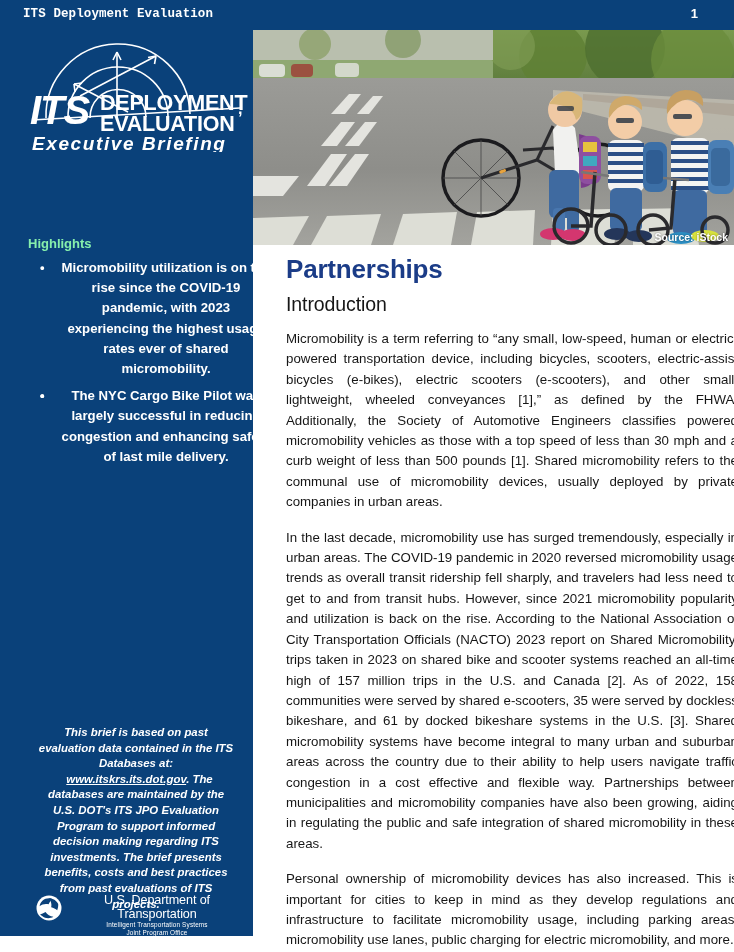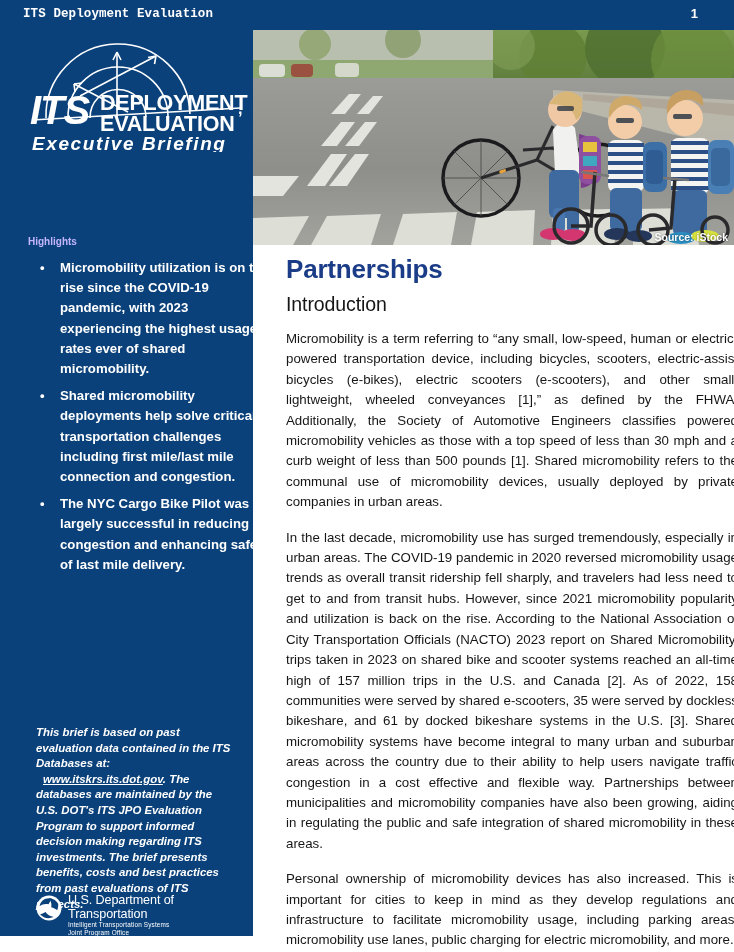--- a/index.html
+++ b/index.html
@@ -45,37 +45,38 @@
     color: #ffffff;
   }
 
   
   .sidebar {
     position: absolute;
     left: 0; top: 0;
     width: 253px; height: 936px;
     background: #0a417a;
     z-index: 4;
+    text-align: center;
   }
 
   
   .logo-wrap {
     position: absolute;
     left: 16px; top: 40px;
     width: 236px; height: 112px;
   }
   .logo-svg { display:block; }
 
   
   .highlights-head {
     position: absolute;
     left: 28px; top: 236px;
-    font-size: 10px;
-    font-weight: bold;
-    color: #c4b5fd;
+    font-size: 13px;
+    font-weight: bold;
+    color: #86efac;
   }
   .highlights-list {
     position: absolute;
     left: 34px; top: 258px;
     width: 214px;
     margin: 0;
     padding: 0 0 0 24px;
     list-style: none;
   }
   .highlights-list li {
@@ -228,21 +229,20 @@
     </div>
 
     <div class="highlights-head">Highlights</div>
     <ul class="highlights-list">
       <li>
         <span class="bullet">•</span>
         <span>Micromobility utilization is on the rise since the COVID-19 pandemic, with 2023 experiencing the highest usage rates ever of shared micromobility.</span>
       </li>
       <li>
         <span class="bullet">•</span>
-        <span>Shared micromobility deployments help solve critical transportation challenges including first mile/last mile connection and congestion.</span>
       </li>
       <li>
         <span class="bullet">•</span>
         <span>The NYC Cargo Bike Pilot was largely successful in reducing congestion and enhancing safety of last mile delivery.</span>
       </li>
     </ul>
 
     <div class="brief-note">
       <span>This brief is based on past evaluation data contained in the ITS Databases at: </span><span class="link">www.itskrs.its.dot.gov</span><span>. The databases are maintained by the U.S. DOT's ITS JPO Evaluation Program to support informed decision making regarding ITS investments. The brief presents benefits, costs and best practices from past evaluations of ITS projects.</span>
     </div>

